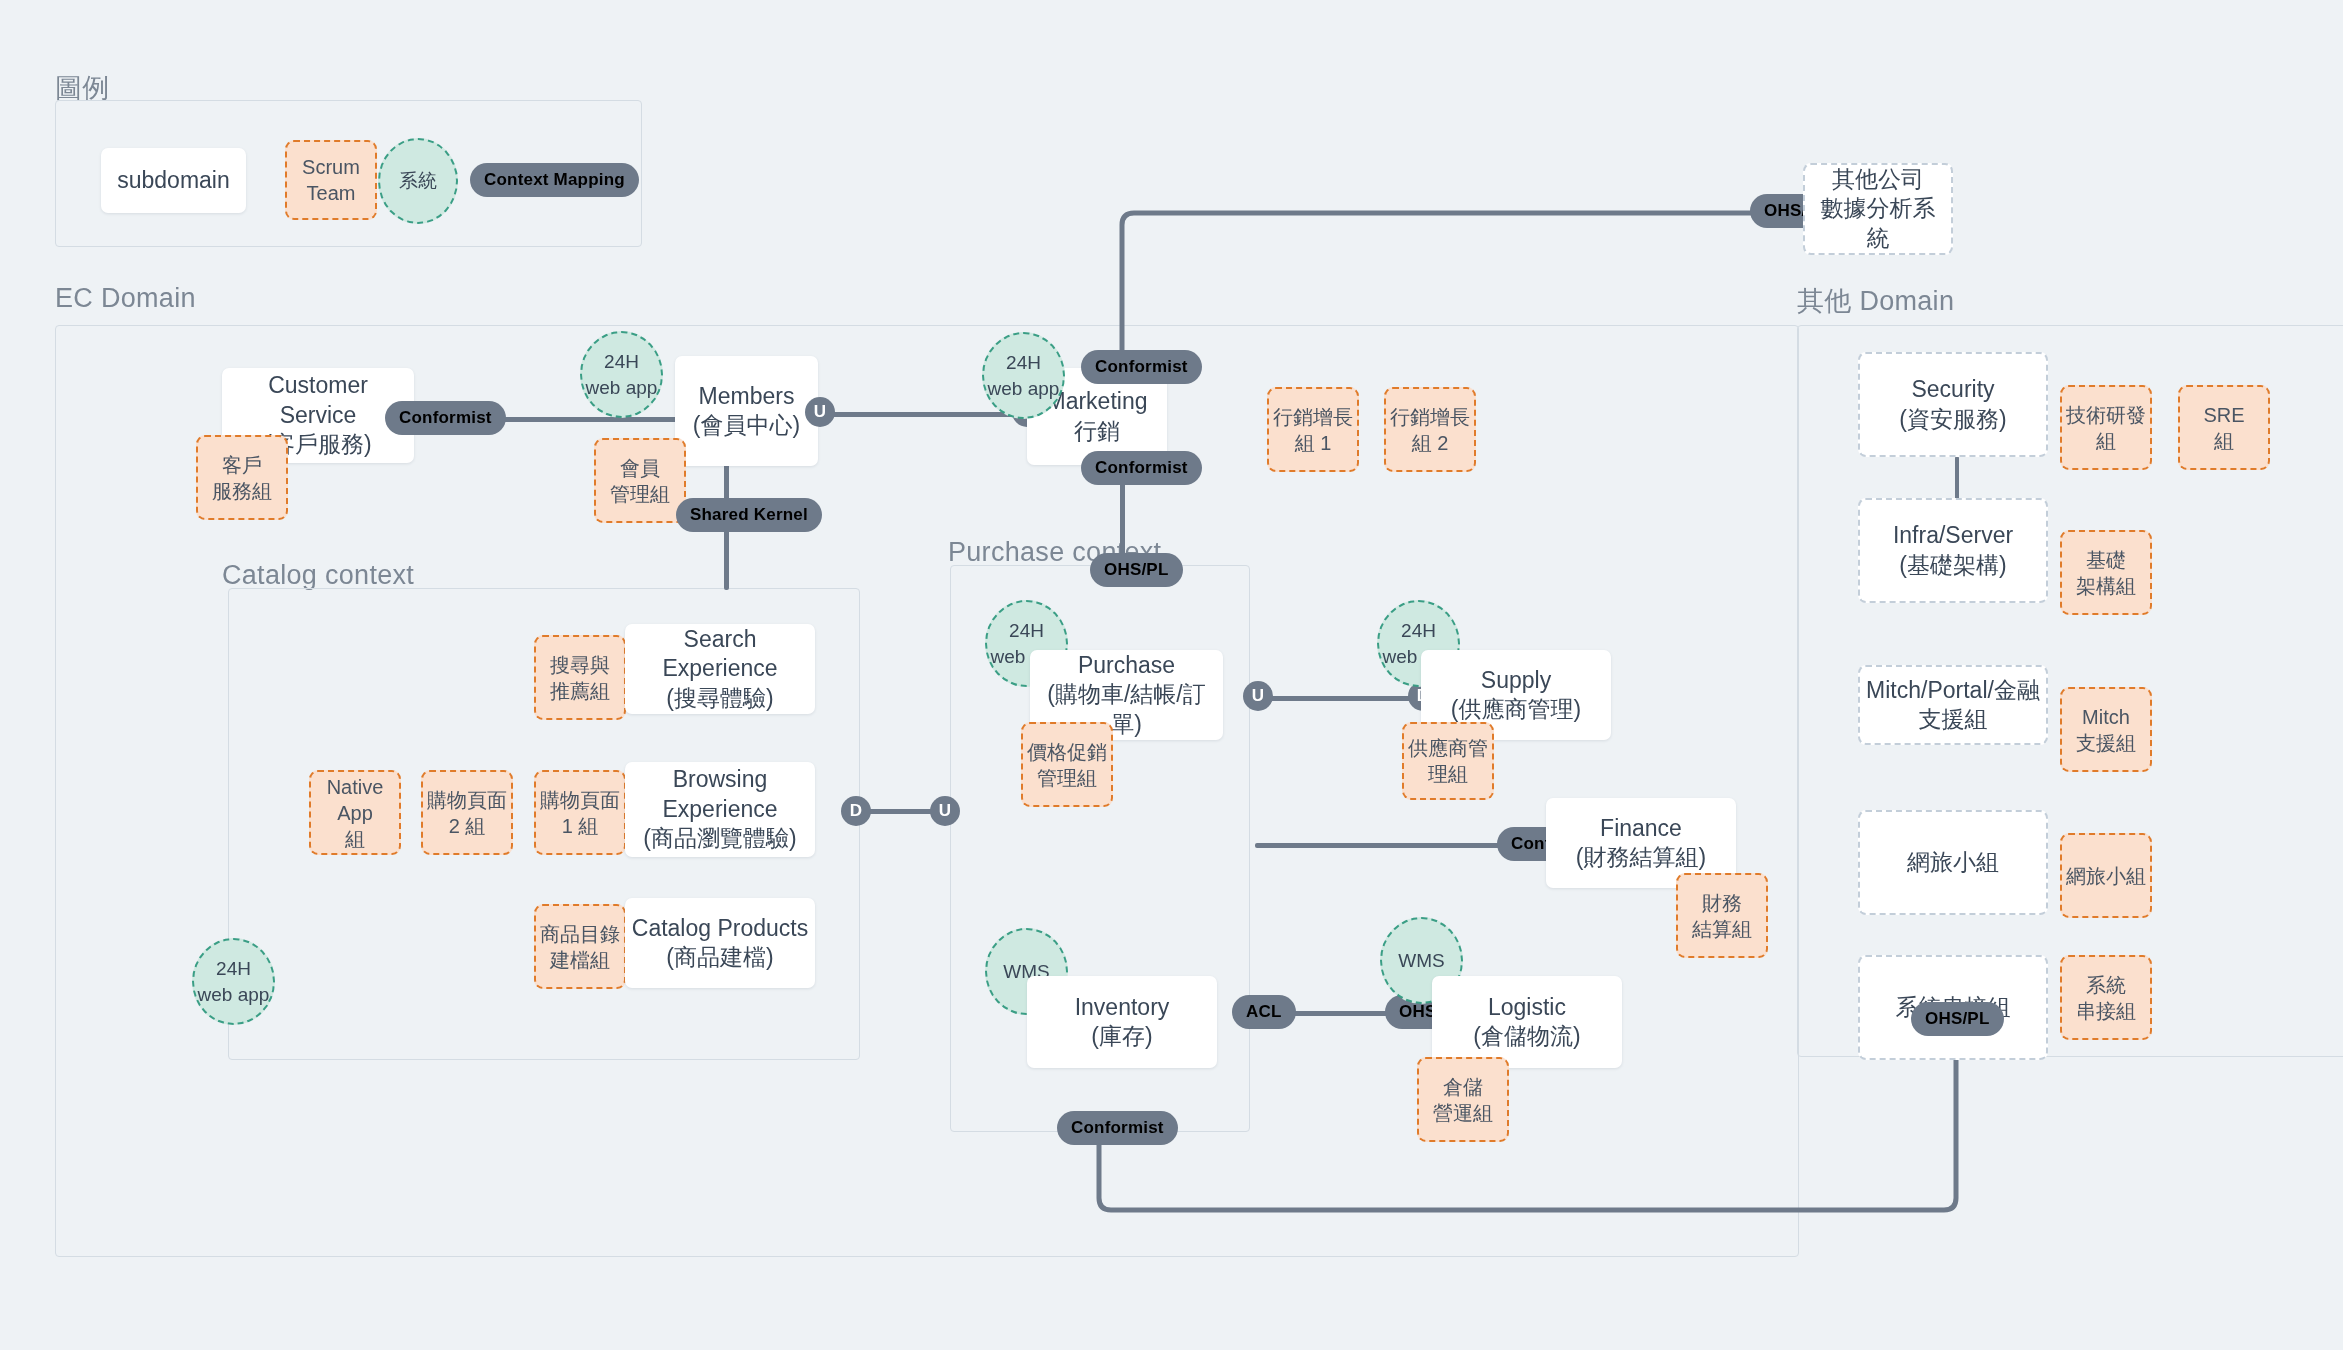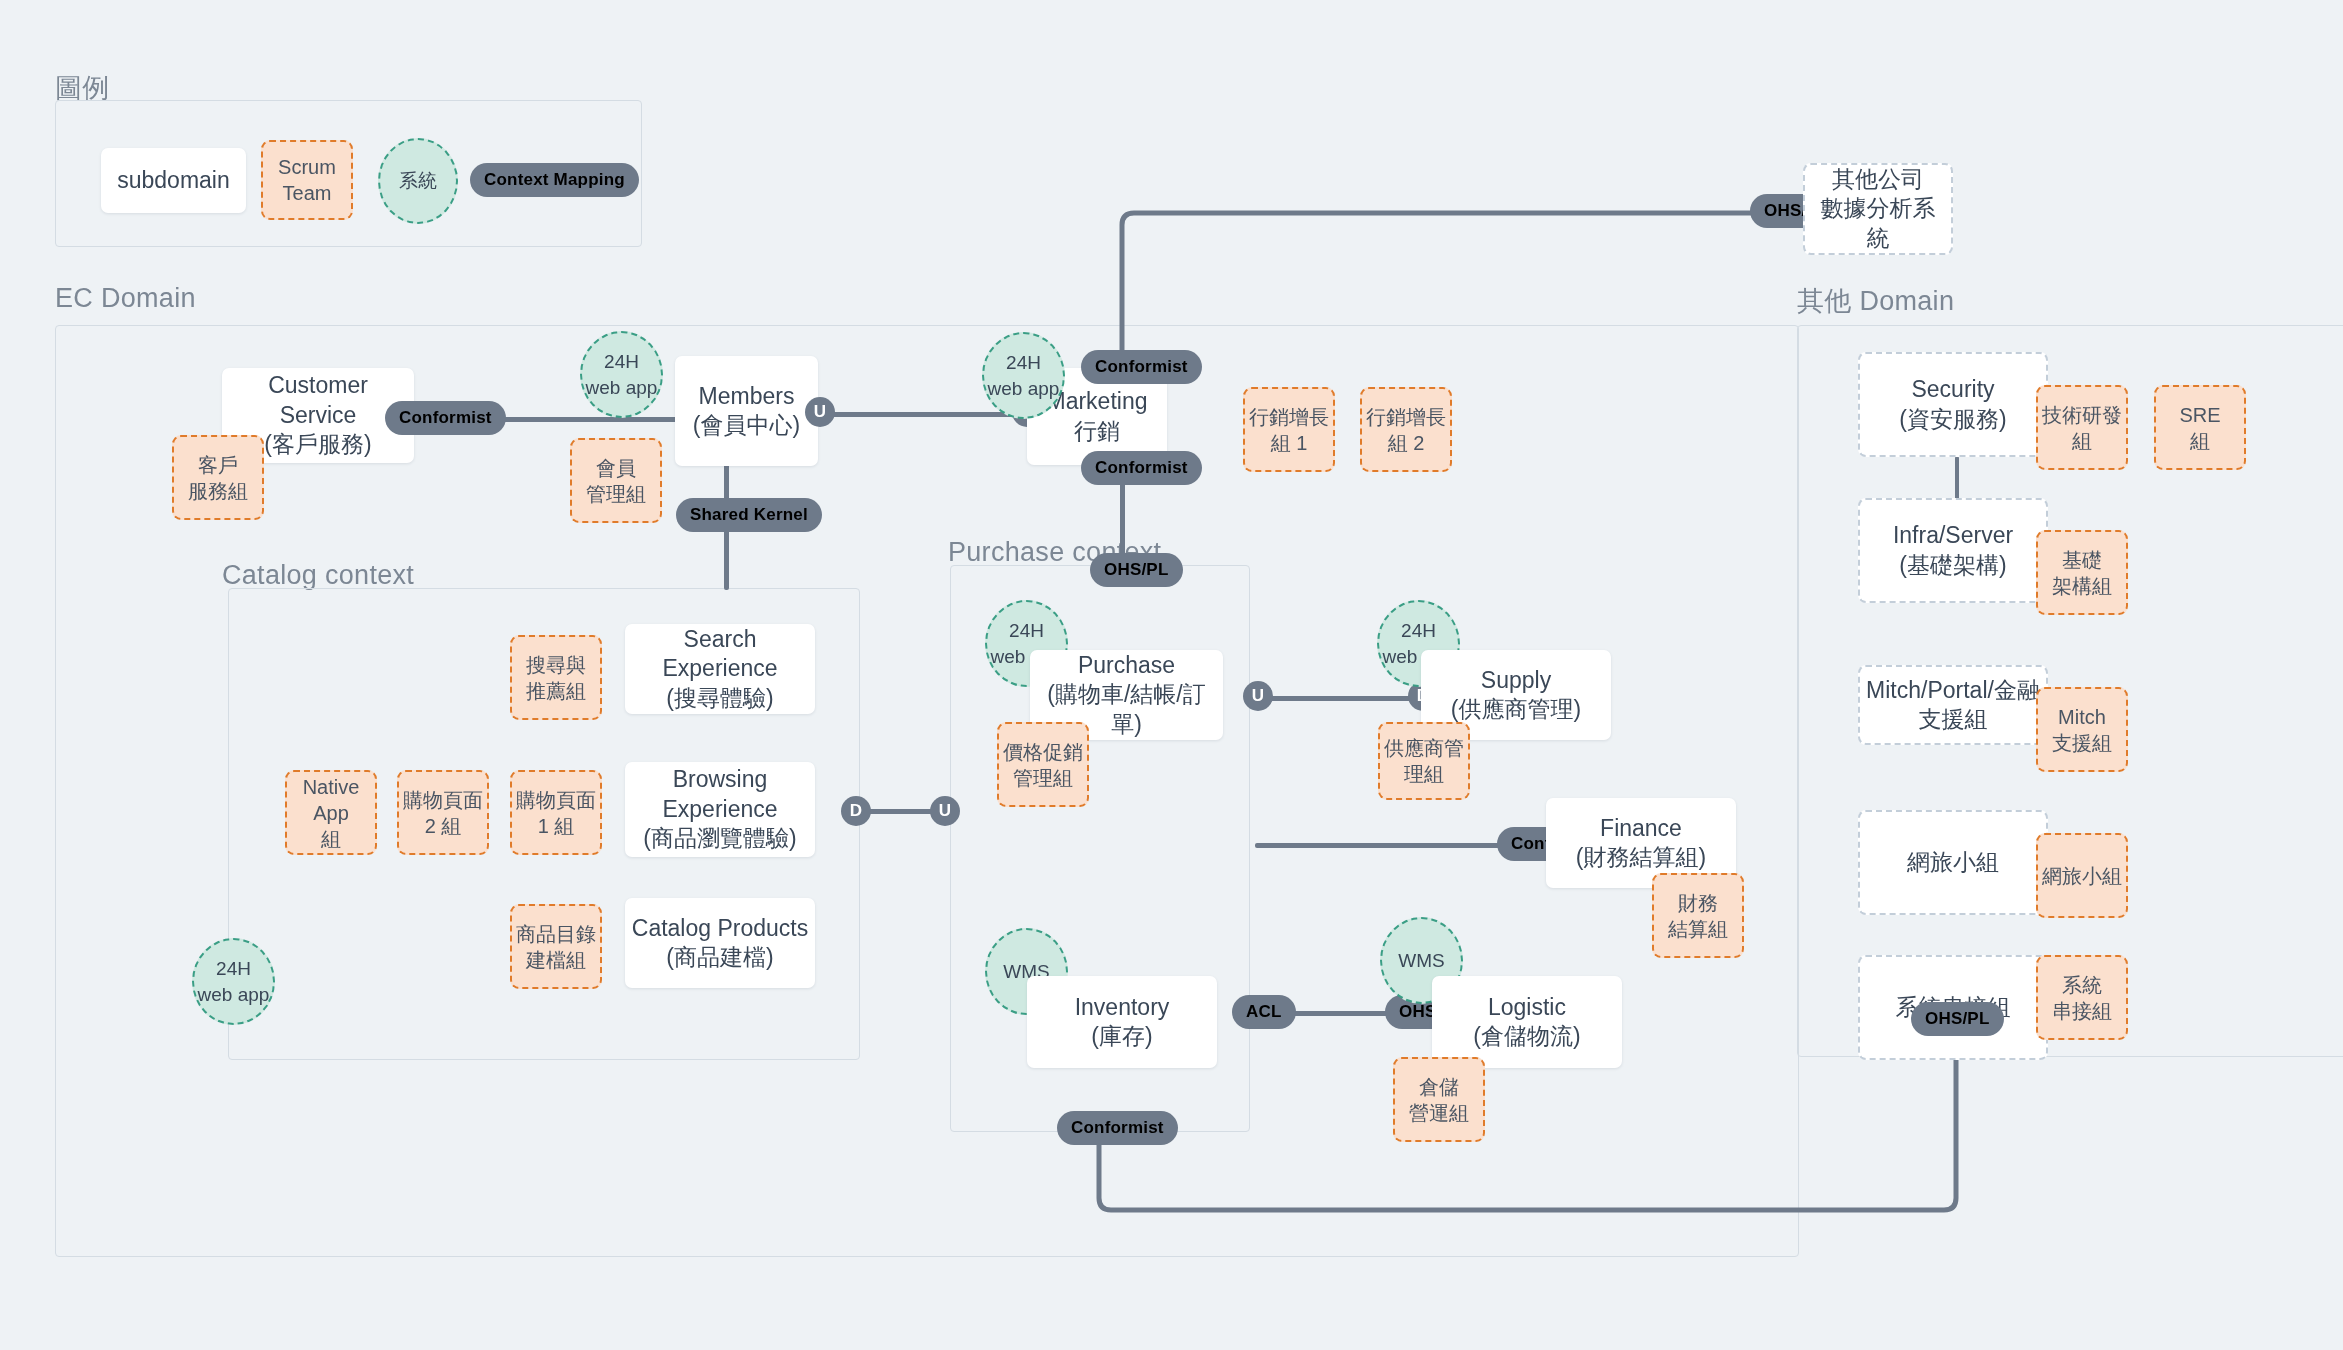--- a/index.html
+++ b/index.html
@@ -29,21 +29,21 @@
   .subdomain.dashed{
     box-shadow:none;border:2px dashed #c3ced9;border-radius:8px;
   }
   .subdomain .l2{font-size:23px;}
 
   .team{
     position:absolute;background:#fbe0ce;border:2px dashed #e07b2a;
     border-radius:9px;
     display:flex;flex-direction:column;align-items:center;justify-content:center;
     text-align:center;font-size:20px;line-height:1.3;color:#4a5563;
-    box-sizing:border-box;padding:2px 4px;
+    box-sizing:border-box;padding:2px 4px;margin-left:24px;
   }
 
   .system{
     position:absolute;background:#cfe9e1;border:2.5px dashed #3a9e85;
     border-radius:50%;
     display:flex;flex-direction:column;align-items:center;justify-content:center;
     text-align:center;font-size:19px;line-height:1.35;color:#3a4757;
     box-sizing:border-box;
   }
 

